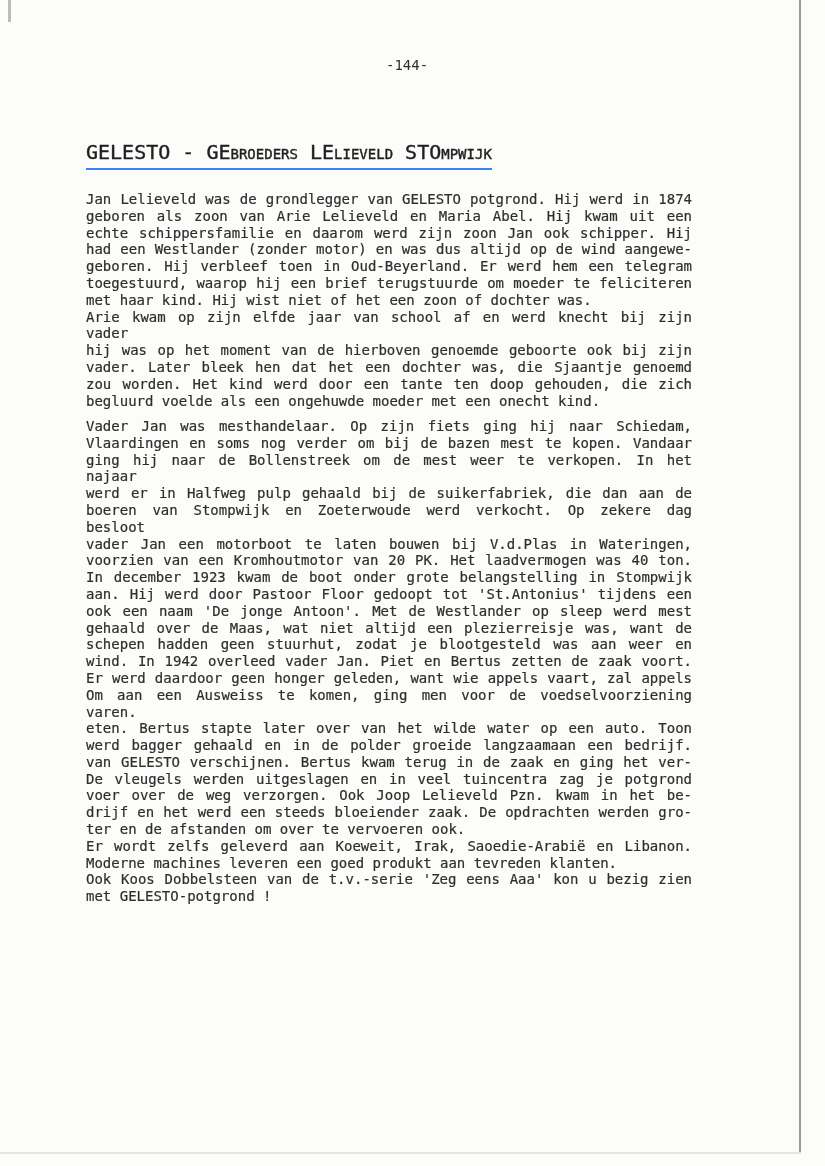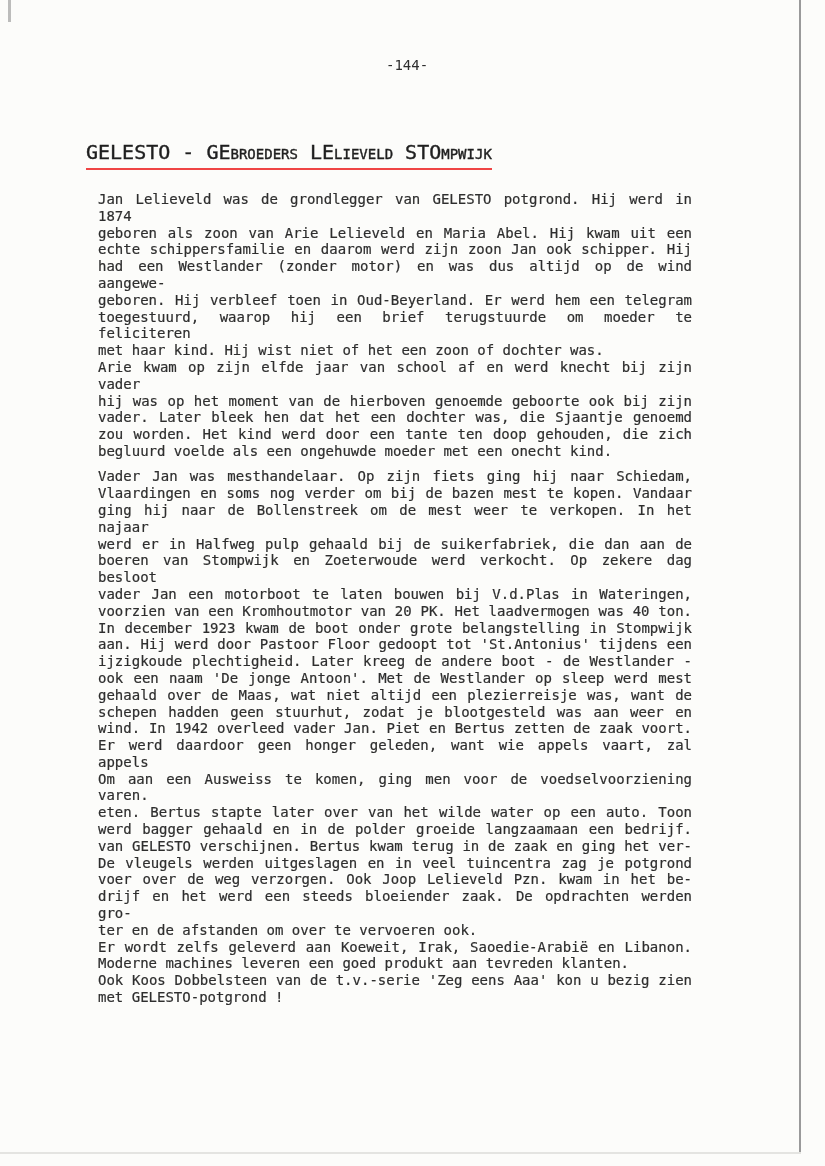--- a/index.html
+++ b/index.html
@@ -32,34 +32,34 @@
     position: absolute; left: 386px; top: 57px;
     font-size: 14px; white-space: pre;
   }
 
   .title {
     position: absolute; left: 86px; top: 137px; margin: 0;
     font-weight: normal; white-space: nowrap;
     color: #1f1f1f;
     line-height: 23px;
     padding-bottom: 2px;
-    border-bottom: 2px solid #ef4444;
+    border-bottom: 2px solid #3b82f6;
     -webkit-text-stroke: 0.4px currentColor;
   }
   .title .seg-large { font-size: 20px; }
   .title .seg-small { font-size: 14px; }
 
   .body-text {
     position: absolute; left: 86px; top: 191px; width: 606px;
     font-size: 14px; line-height: 16.8px;
     -webkit-text-stroke: 0.2px currentColor;
   }
   .paragraph { margin: 0; }
   .paragraph + .paragraph { margin-top: 8.6px; }
-  .line { white-space: pre; margin-left: 12px; }
+  .line { white-space: pre; }
   .line.j {
     white-space: normal;
     text-align: justify;
     text-align-last: justify;
   }
 </style>
 </head>
 <body>
 
 <div class="page">
@@ -89,21 +89,20 @@
       <div class="paragraph">
         <div class="line j">Vader Jan was mesthandelaar. Op zijn fiets ging hij naar Schiedam,</div>
         <div class="line j">Vlaardingen en soms nog verder om bij de bazen mest te kopen. Vandaar</div>
         <div class="line j">ging hij naar de Bollenstreek om de mest weer te verkopen. In het najaar</div>
         <div class="line j">werd er in Halfweg pulp gehaald bij de suikerfabriek, die dan aan de</div>
         <div class="line j">boeren van Stompwijk en Zoeterwoude werd verkocht. Op zekere dag besloot</div>
         <div class="line j">vader Jan een motorboot te laten bouwen bij V.d.Plas in Wateringen,</div>
         <div class="line j">voorzien van een Kromhoutmotor van 20 PK. Het laadvermogen was 40 ton.</div>
         <div class="line j">In december 1923 kwam de boot onder grote belangstelling in Stompwijk</div>
         <div class="line j">aan. Hij werd door Pastoor Floor gedoopt tot 'St.Antonius' tijdens een</div>
-        <div class="line j">ijzigkoude plechtigheid. Later kreeg de andere boot - de Westlander -</div>
         <div class="line j">ook een naam 'De jonge Antoon'. Met de Westlander op sleep werd mest</div>
         <div class="line j">gehaald over de Maas, wat niet altijd een plezierreisje was, want de</div>
         <div class="line j">schepen hadden geen stuurhut, zodat je blootgesteld was aan weer en</div>
         <div class="line j">wind. In 1942 overleed vader Jan. Piet en Bertus zetten de zaak voort.</div>
         <div class="line j">Er werd daardoor geen honger geleden, want wie appels vaart, zal appels</div>
         <div class="line j">Om aan een Ausweiss te komen, ging men voor de voedselvoorziening varen.</div>
         <div class="line j">eten. Bertus stapte later over van het wilde water op een auto. Toon</div>
         <div class="line j">werd bagger gehaald en in de polder groeide langzaamaan een bedrijf.</div>
         <div class="line j">van GELESTO verschijnen. Bertus kwam terug in de zaak en ging het ver-</div>
         <div class="line j">De vleugels werden uitgeslagen en in veel tuincentra zag je potgrond</div>

